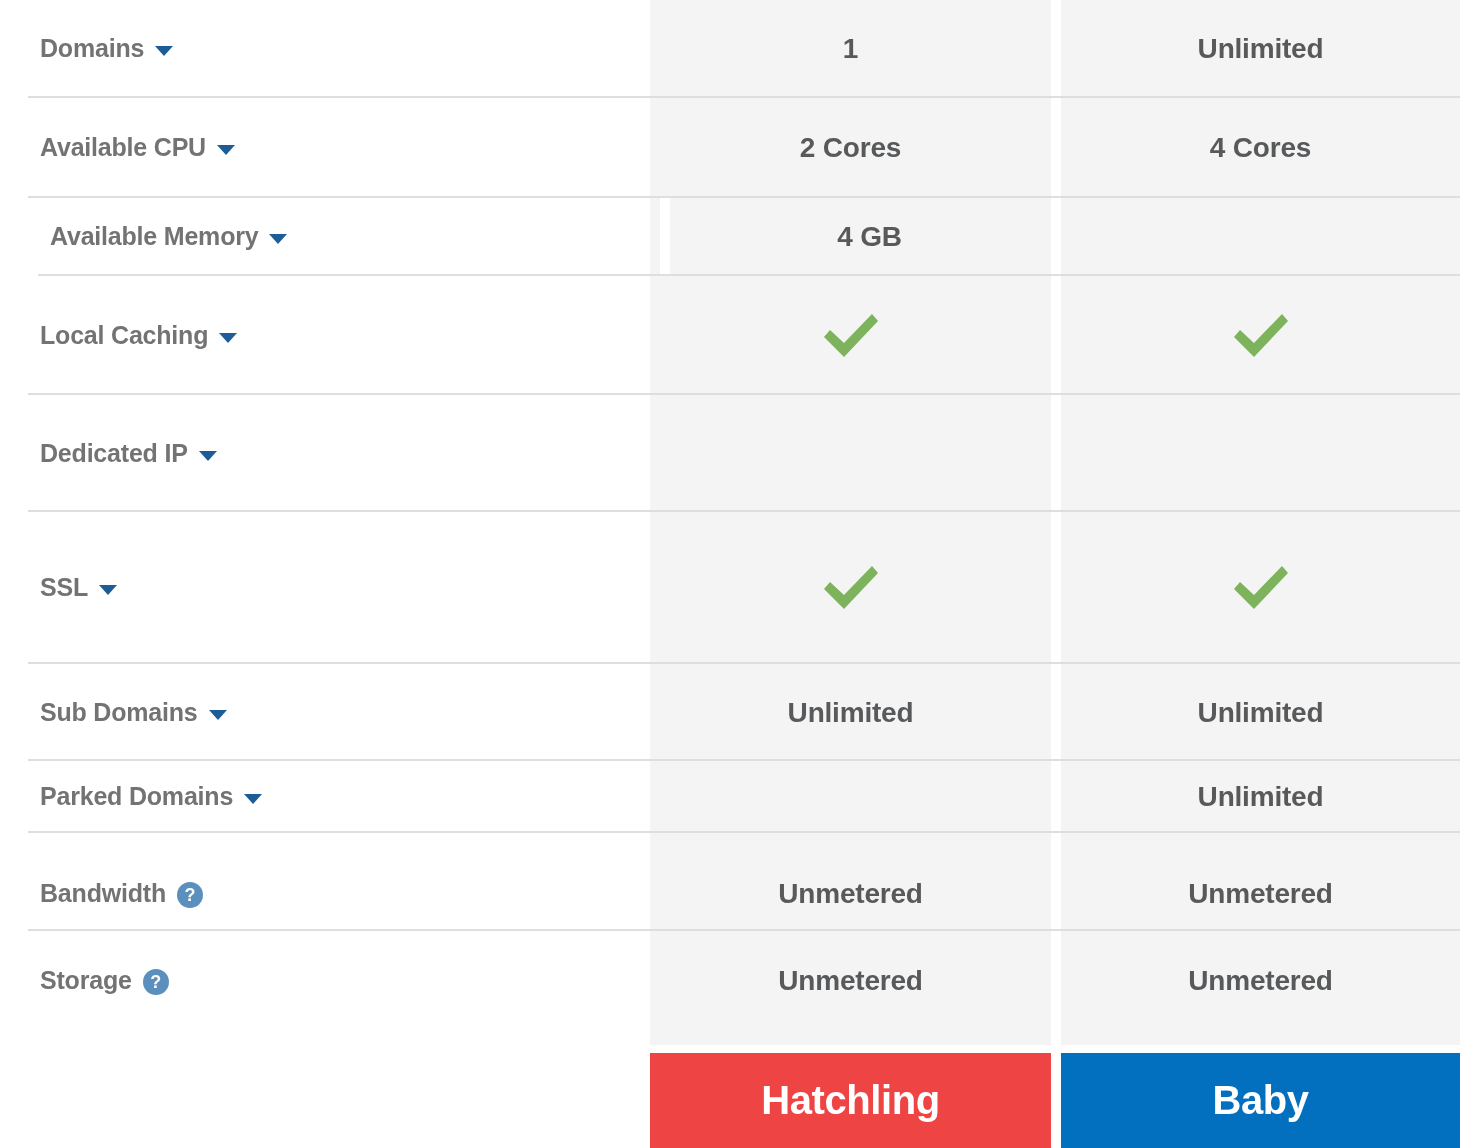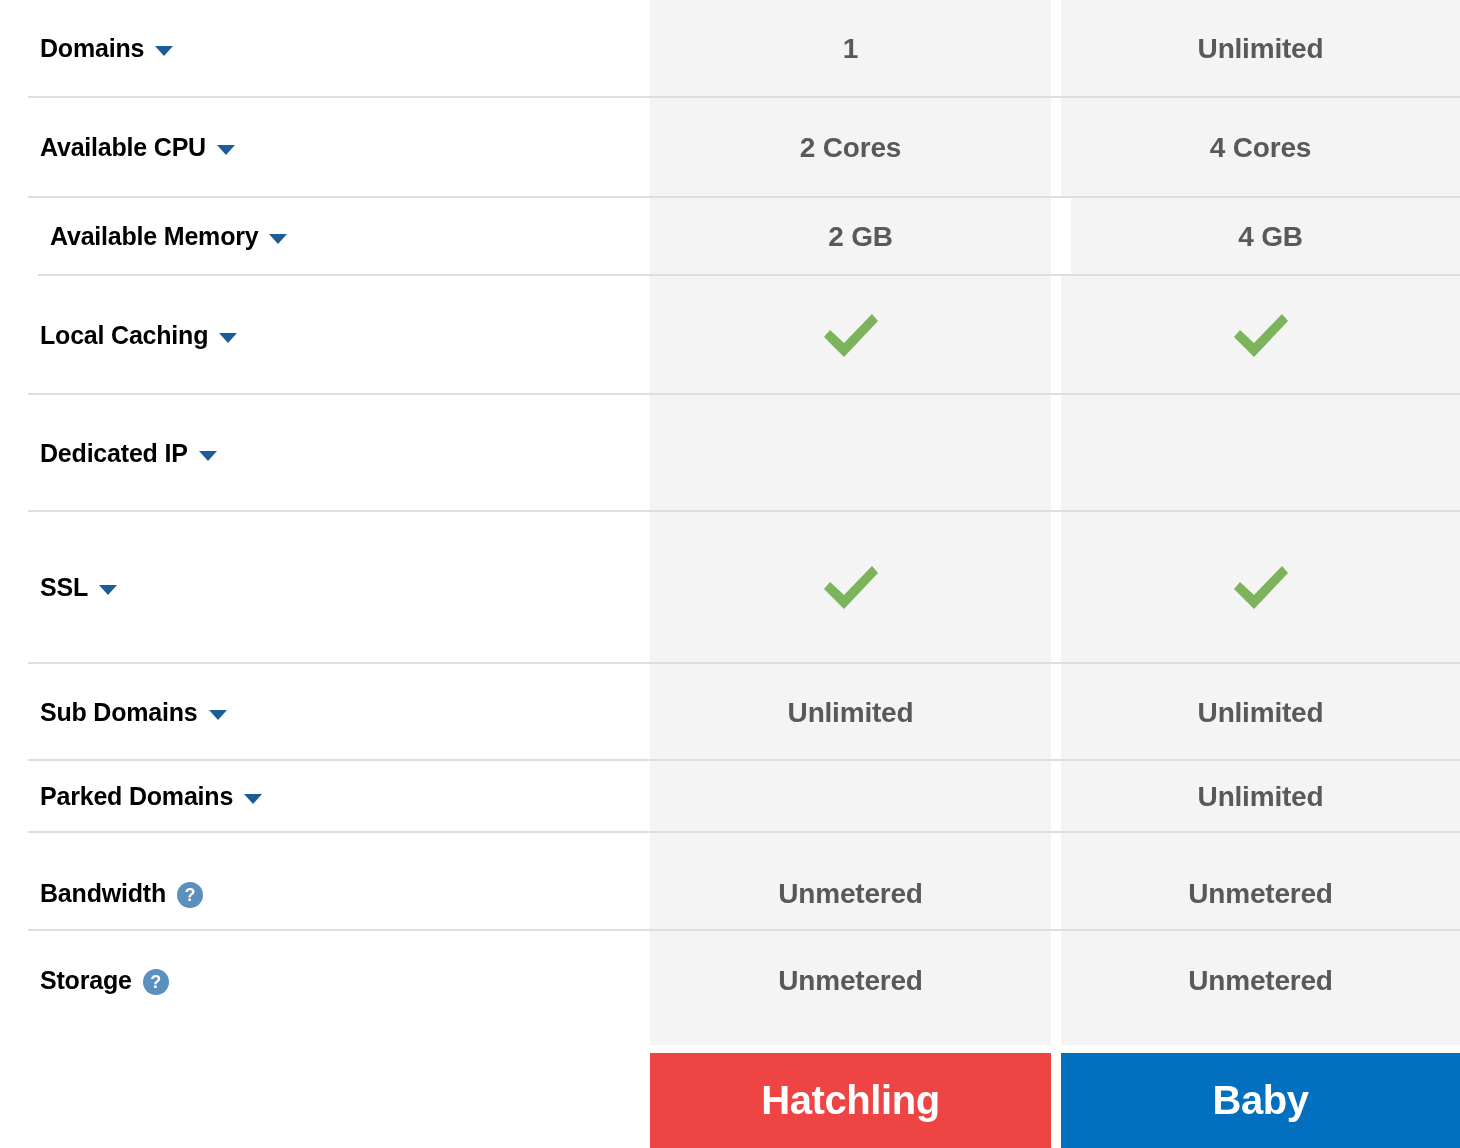--- a/index.html
+++ b/index.html
@@ -62,21 +62,21 @@
     width: 650px;
     flex: 0 0 650px;
     padding-left: 40px;
     display: flex;
     align-items: center;
     gap: 11px;
     background: transparent;
   }
 
   .feature-label {
-    color: #000000;
+    color: #737373;
     font-size: 25px;
     font-weight: bold;
     letter-spacing: -0.2px;
     line-height: 1.1;
     white-space: nowrap;
   }
 
   
   .caret-icon {
     width: 0; height: 0;
@@ -188,23 +188,20 @@
         <div class="value-cell gap"></div>
         <div class="value-cell second">
           <span class="value-text">4 Cores</span>
         </div>
       </div>
       <div class="row" style="height: 78px; margin-left: 10px;">
         <div class="feature-cell">
           <span class="feature-label">Available Memory</span>
           <span class="caret-icon"></span>
         </div>
-        <div class="value-cell">
-          <span class="value-text">2 GB</span>
-        </div>
         <div class="value-cell gap"></div>
         <div class="value-cell second">
           <span class="value-text">4 GB</span>
         </div>
       </div>
       <div class="row" style="height: 119px;">
         <div class="feature-cell">
           <span class="feature-label">Local Caching</span>
           <span class="caret-icon"></span>
         </div>

